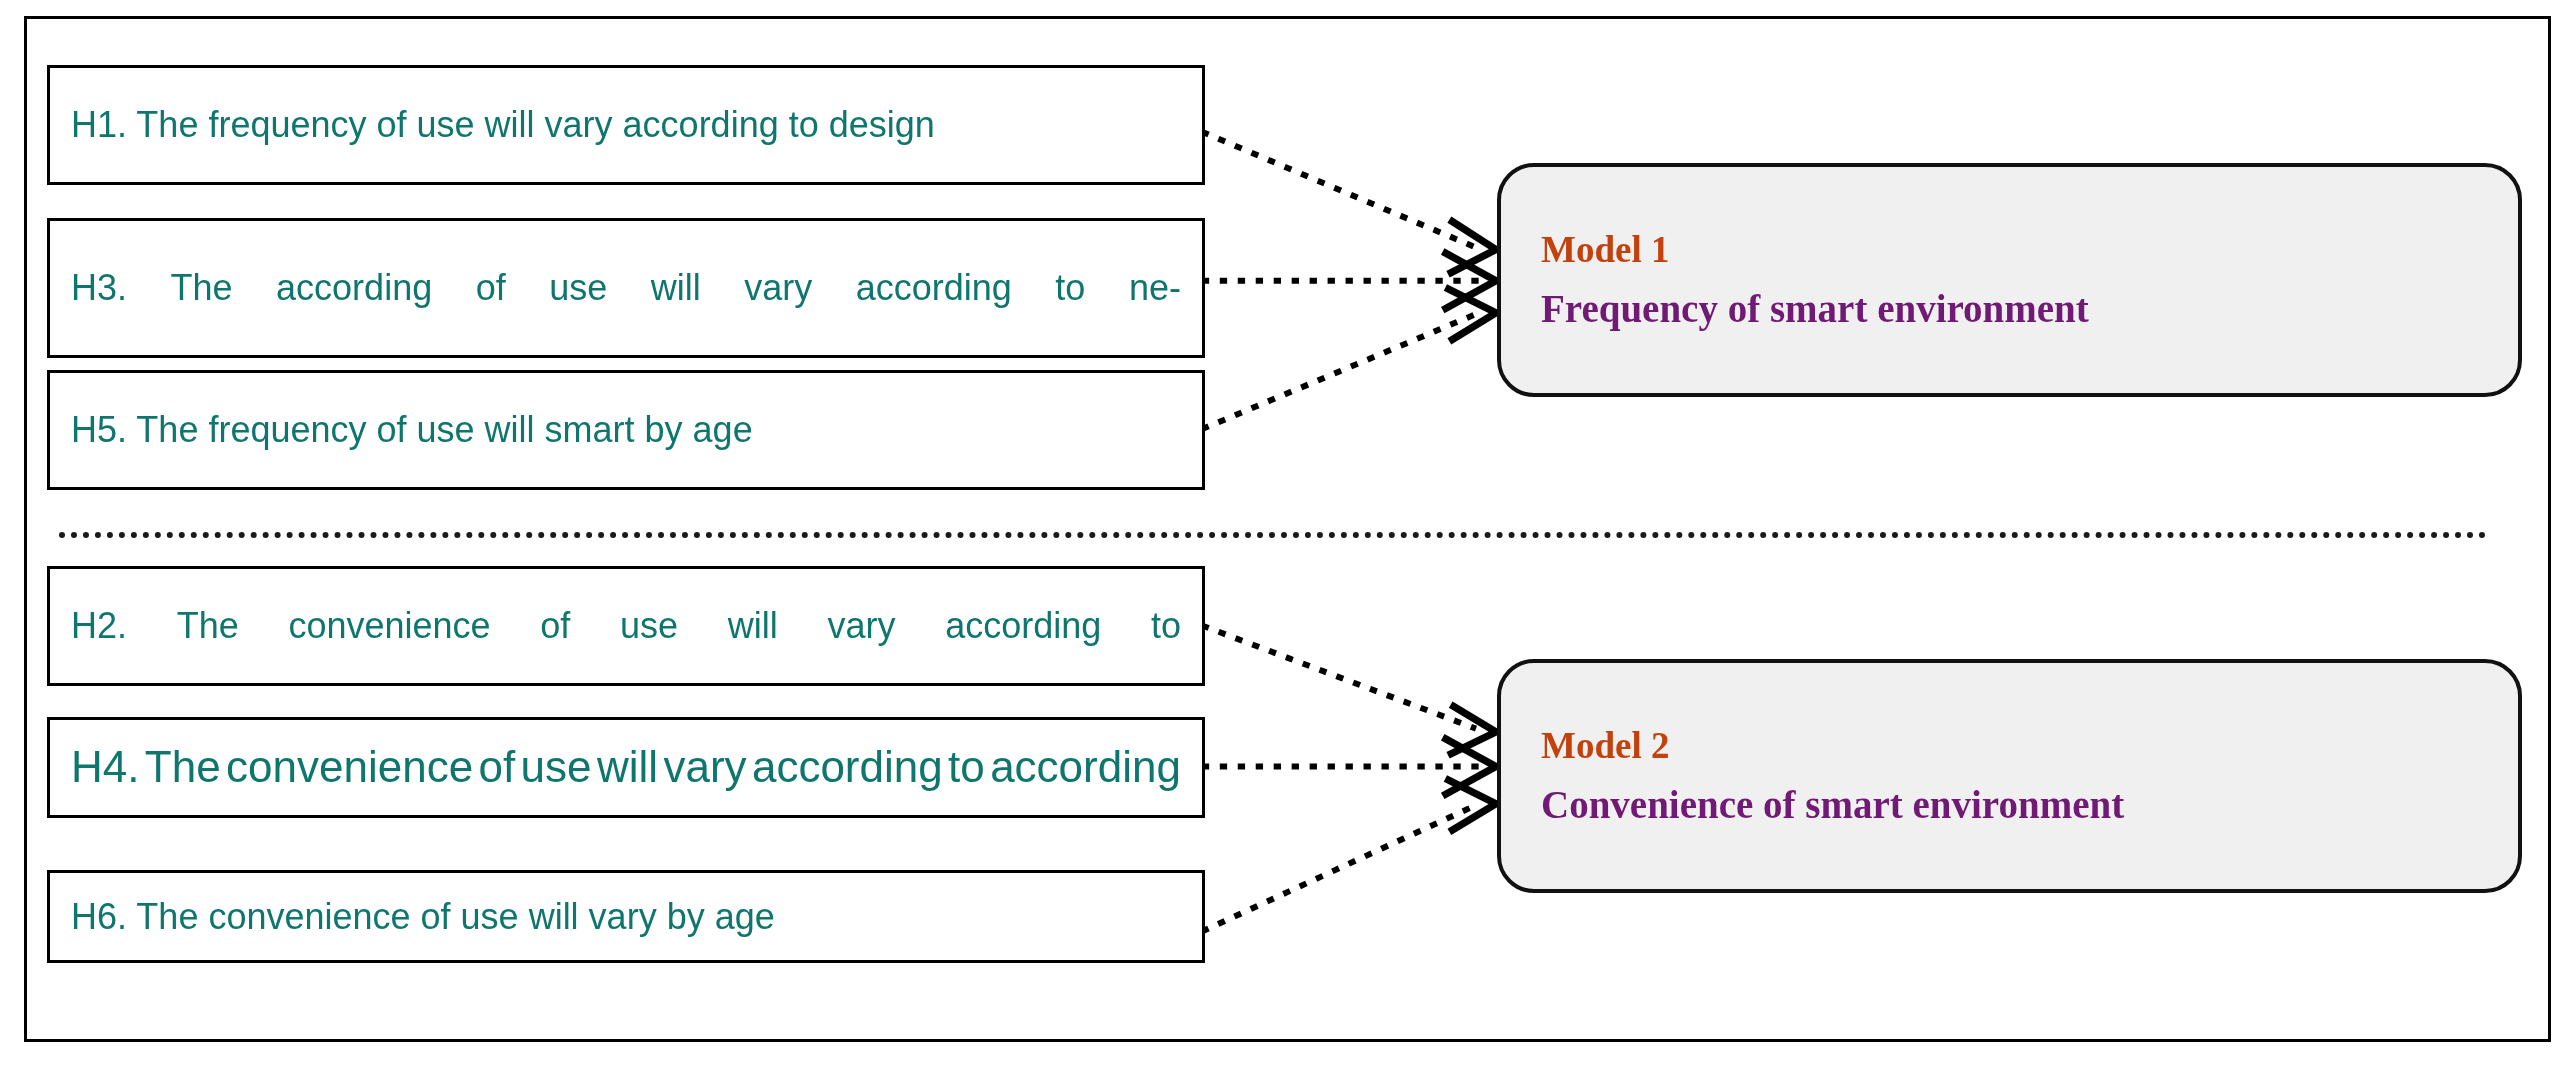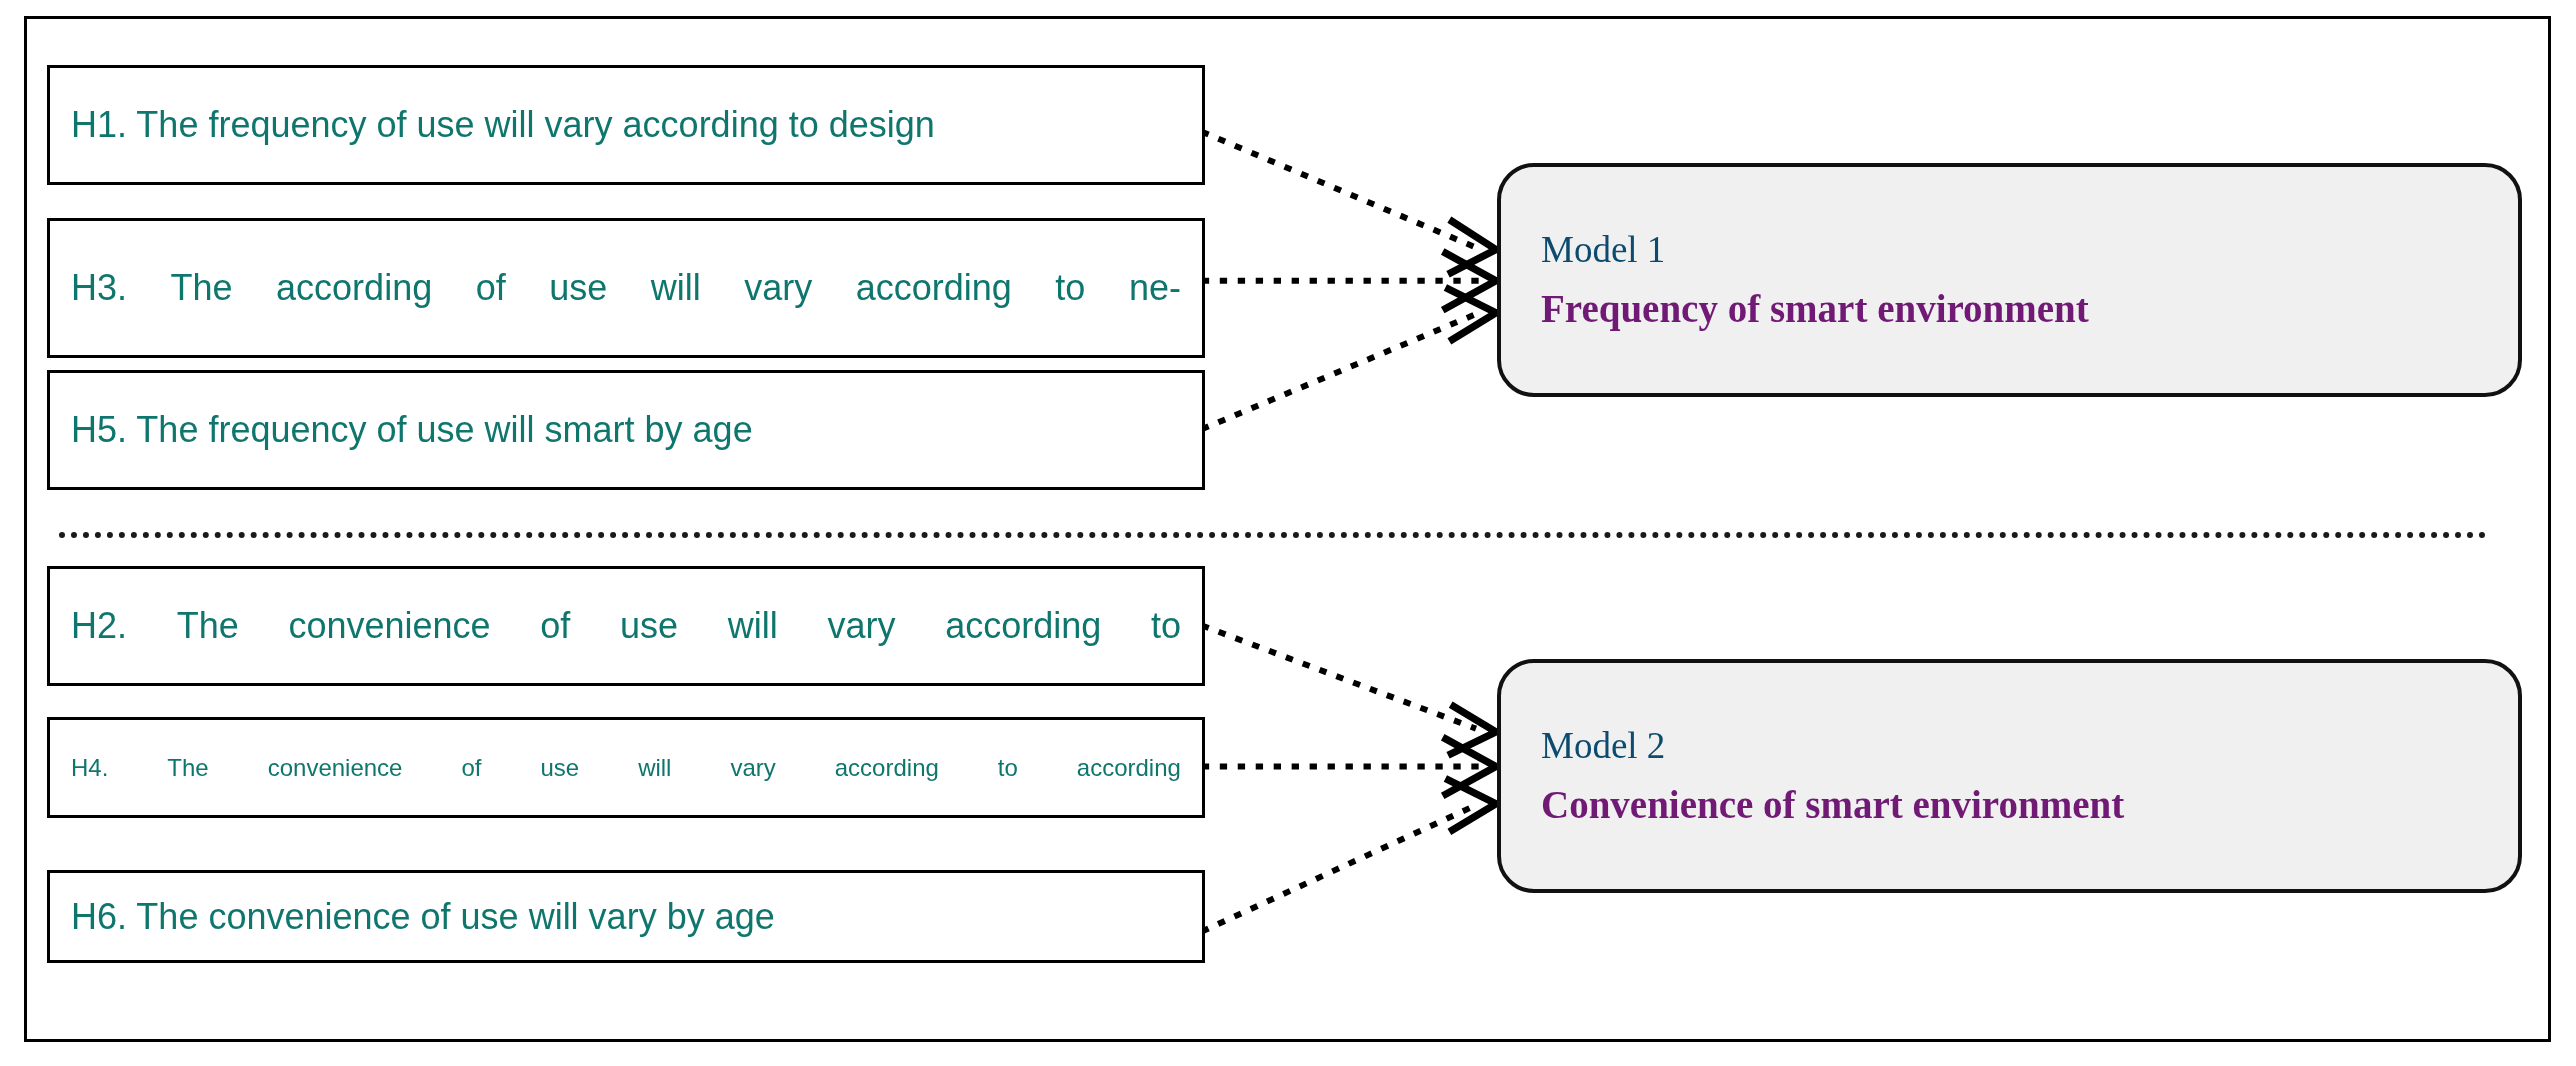--- a/index.html
+++ b/index.html
@@ -64,22 +64,22 @@
     border-radius: 37px;
     background: #f0f0f0;
     display: flex;
     flex-direction: column;
     justify-content: center;
     padding-left: 40px;
   }
   .model-line1 {
     font-family: "Liberation Serif", serif;
     font-size: 37px;
-    font-weight: 400;
-    color: #0c4a6e;
+    font-weight: 700;
+    color: #c2410c;
     line-height: 1.1;
     margin-bottom: 17.3px;
   }
   .model-line2 {
     font-family: "Liberation Serif", serif;
     font-size: 39px;
     font-weight: 700;
     color: #701a75;
     line-height: 1.1;
   }
@@ -178,21 +178,21 @@
         <span>of</span>
         <span>use</span>
         <span>will</span>
         <span>vary</span>
         <span>according</span>
         <span>to</span>
     </span>
   </div>
 
   <div class="hyp-box" style="left:47px; top:717px; width:1158px; height:101px;">
-    <span class="hyp-text justify" style="font-size:24px;">
+    <span class="hyp-text justify" style="font-size:44px;">
       <span>H4.</span>
         <span>The</span>
         <span>convenience</span>
         <span>of</span>
         <span>use</span>
         <span>will</span>
         <span>vary</span>
         <span>according</span>
         <span>to</span>
         <span>according</span>

